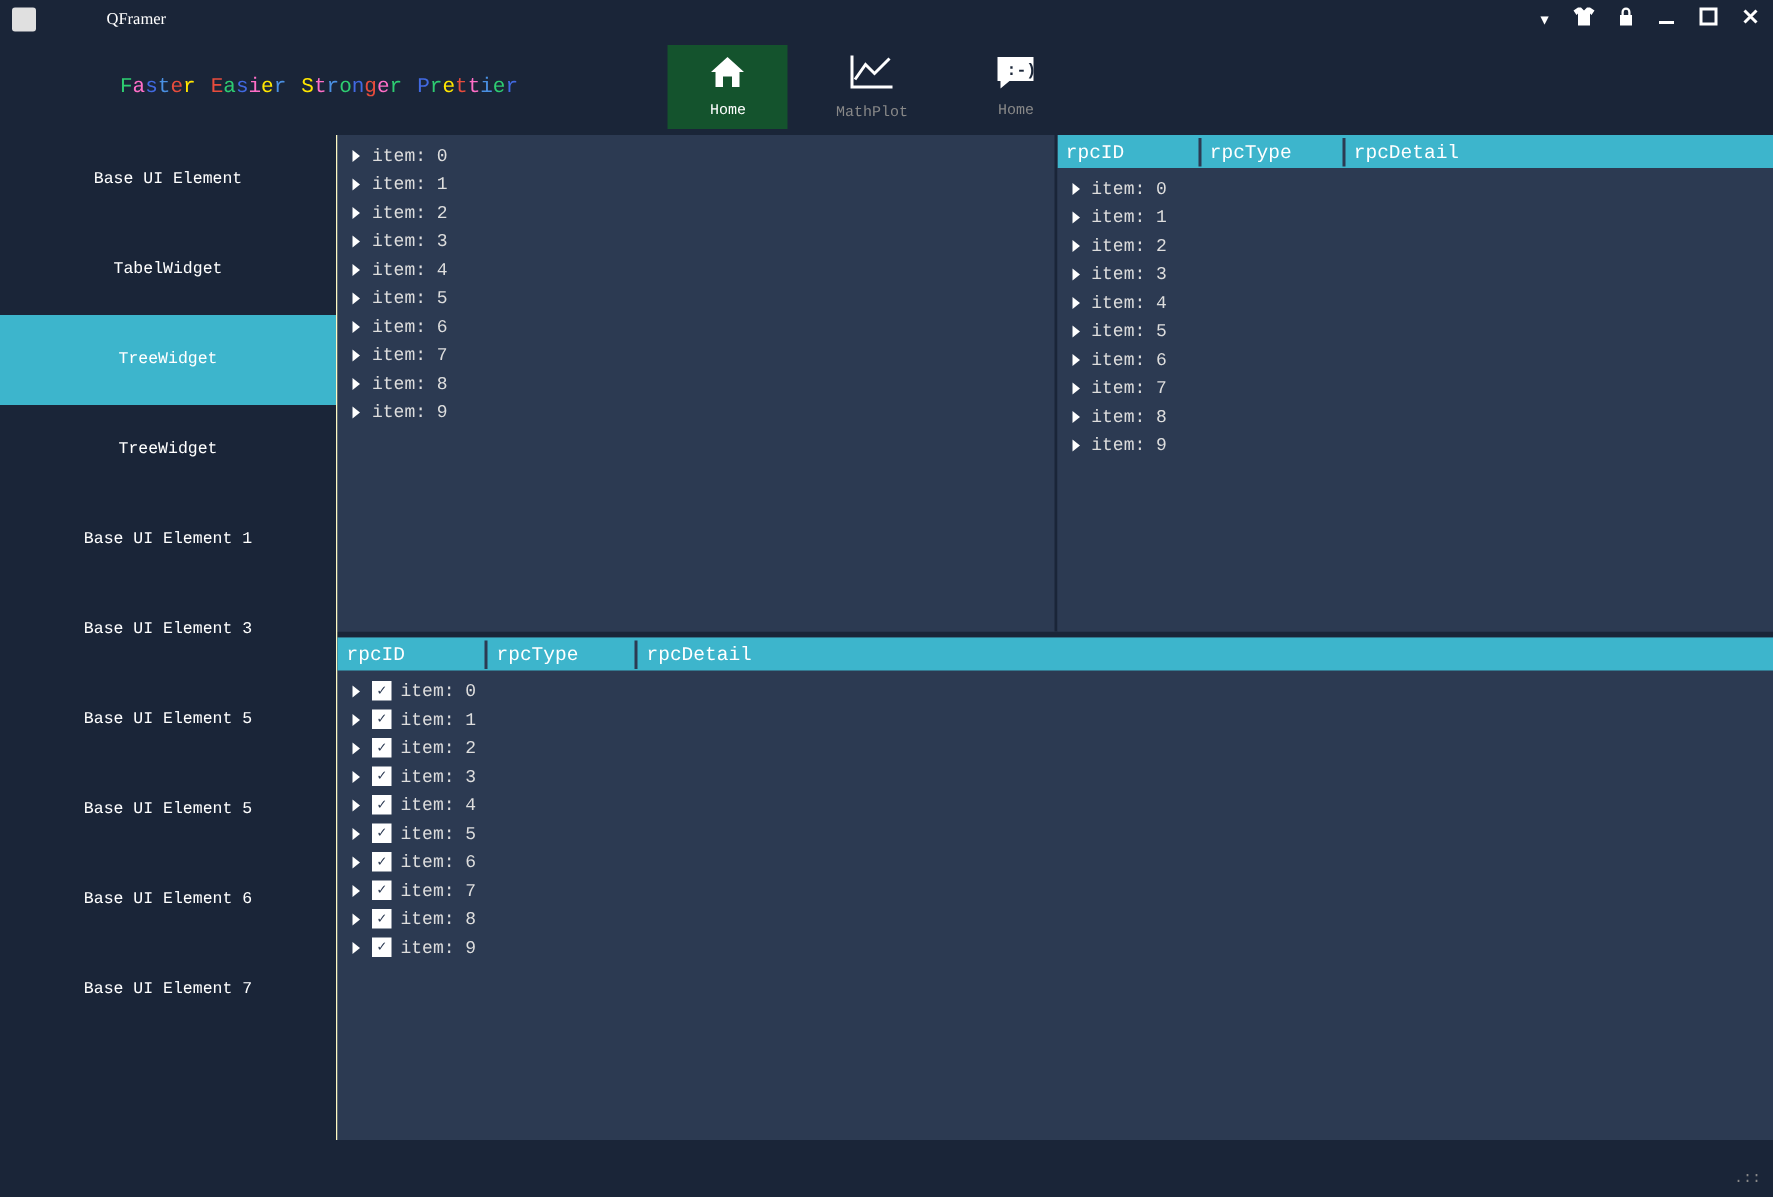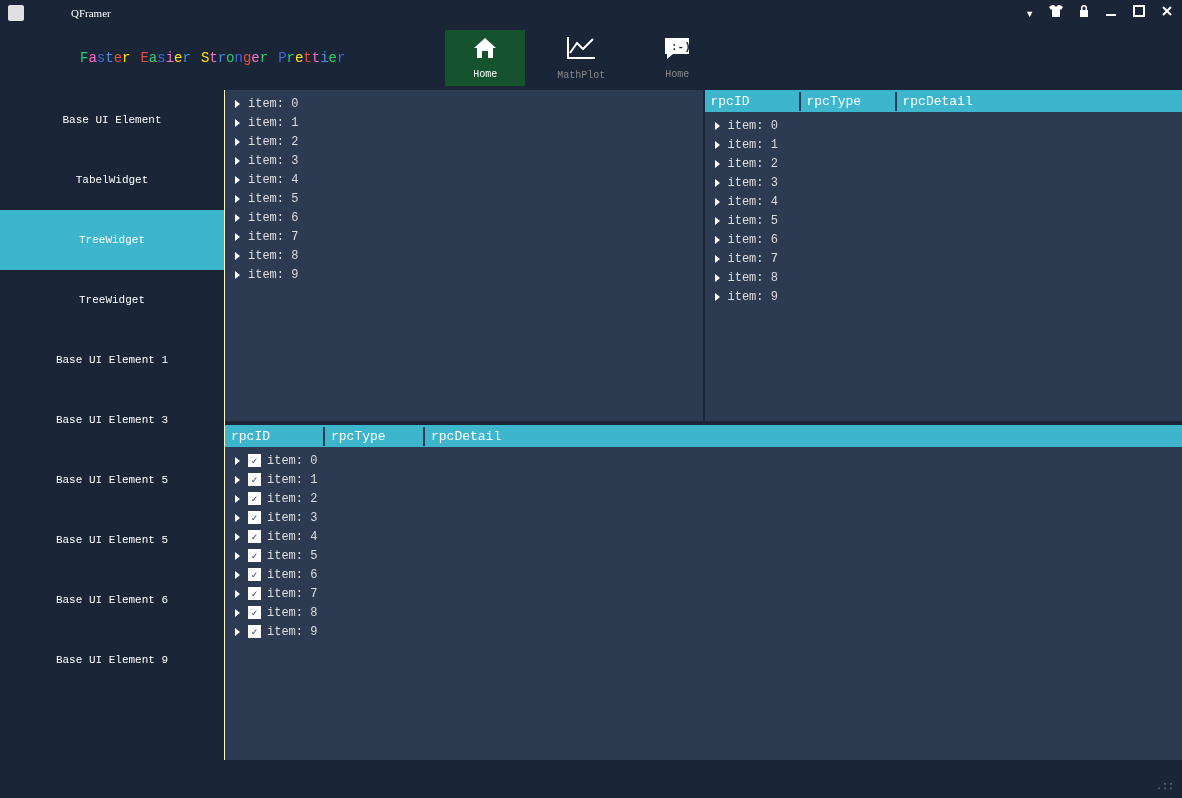--- a/index.html
+++ b/index.html
@@ -114,21 +114,21 @@
   <div class="sidebar" id="sidebar">
       <div class="sidebar-item">Base UI Element</div>
       <div class="sidebar-item">TabelWidget</div>
       <div class="sidebar-item active">TreeWidget</div>
       <div class="sidebar-item">TreeWidget</div>
       <div class="sidebar-item">Base UI Element 1</div>
       <div class="sidebar-item">Base UI Element 3</div>
       <div class="sidebar-item">Base UI Element 5</div>
       <div class="sidebar-item">Base UI Element 5</div>
       <div class="sidebar-item">Base UI Element 6</div>
-      <div class="sidebar-item">Base UI Element 9</div>
+      <div class="sidebar-item">Base UI Element 7</div>
     </div>
   <div class="main">
     <div class="top-row">
       <div class="panel">
         <div class="tree-list" id="tree1">
             <div class="tree-item">
               <span class="arrow"></span>
               <span>item: 0</span>
             </div>
             <div class="tree-item">

